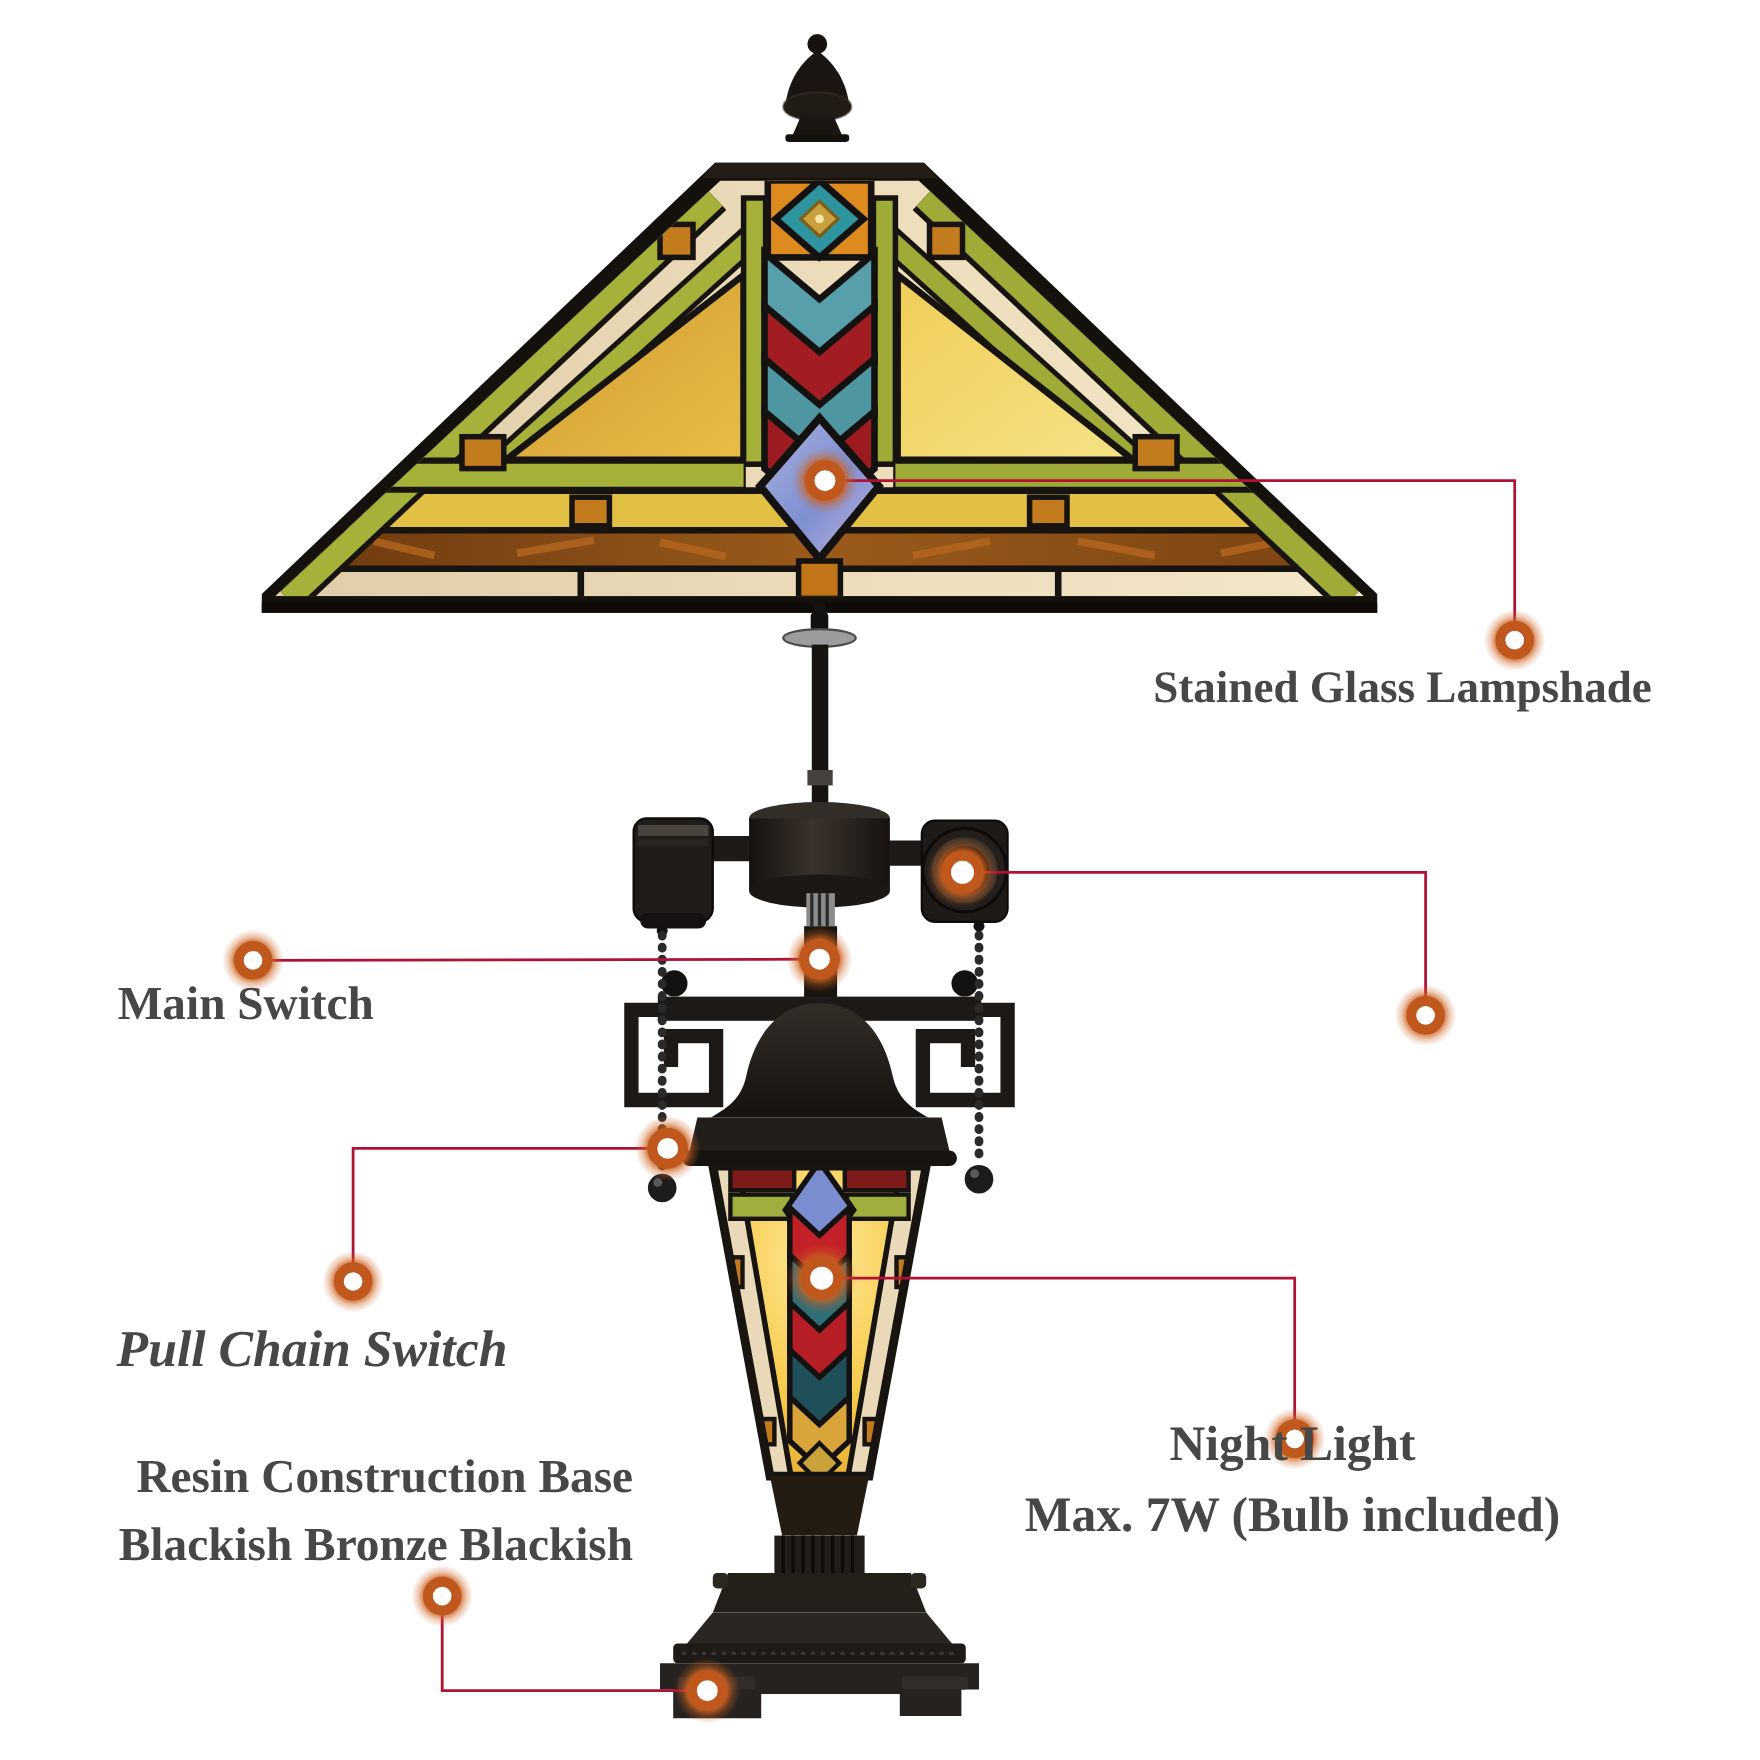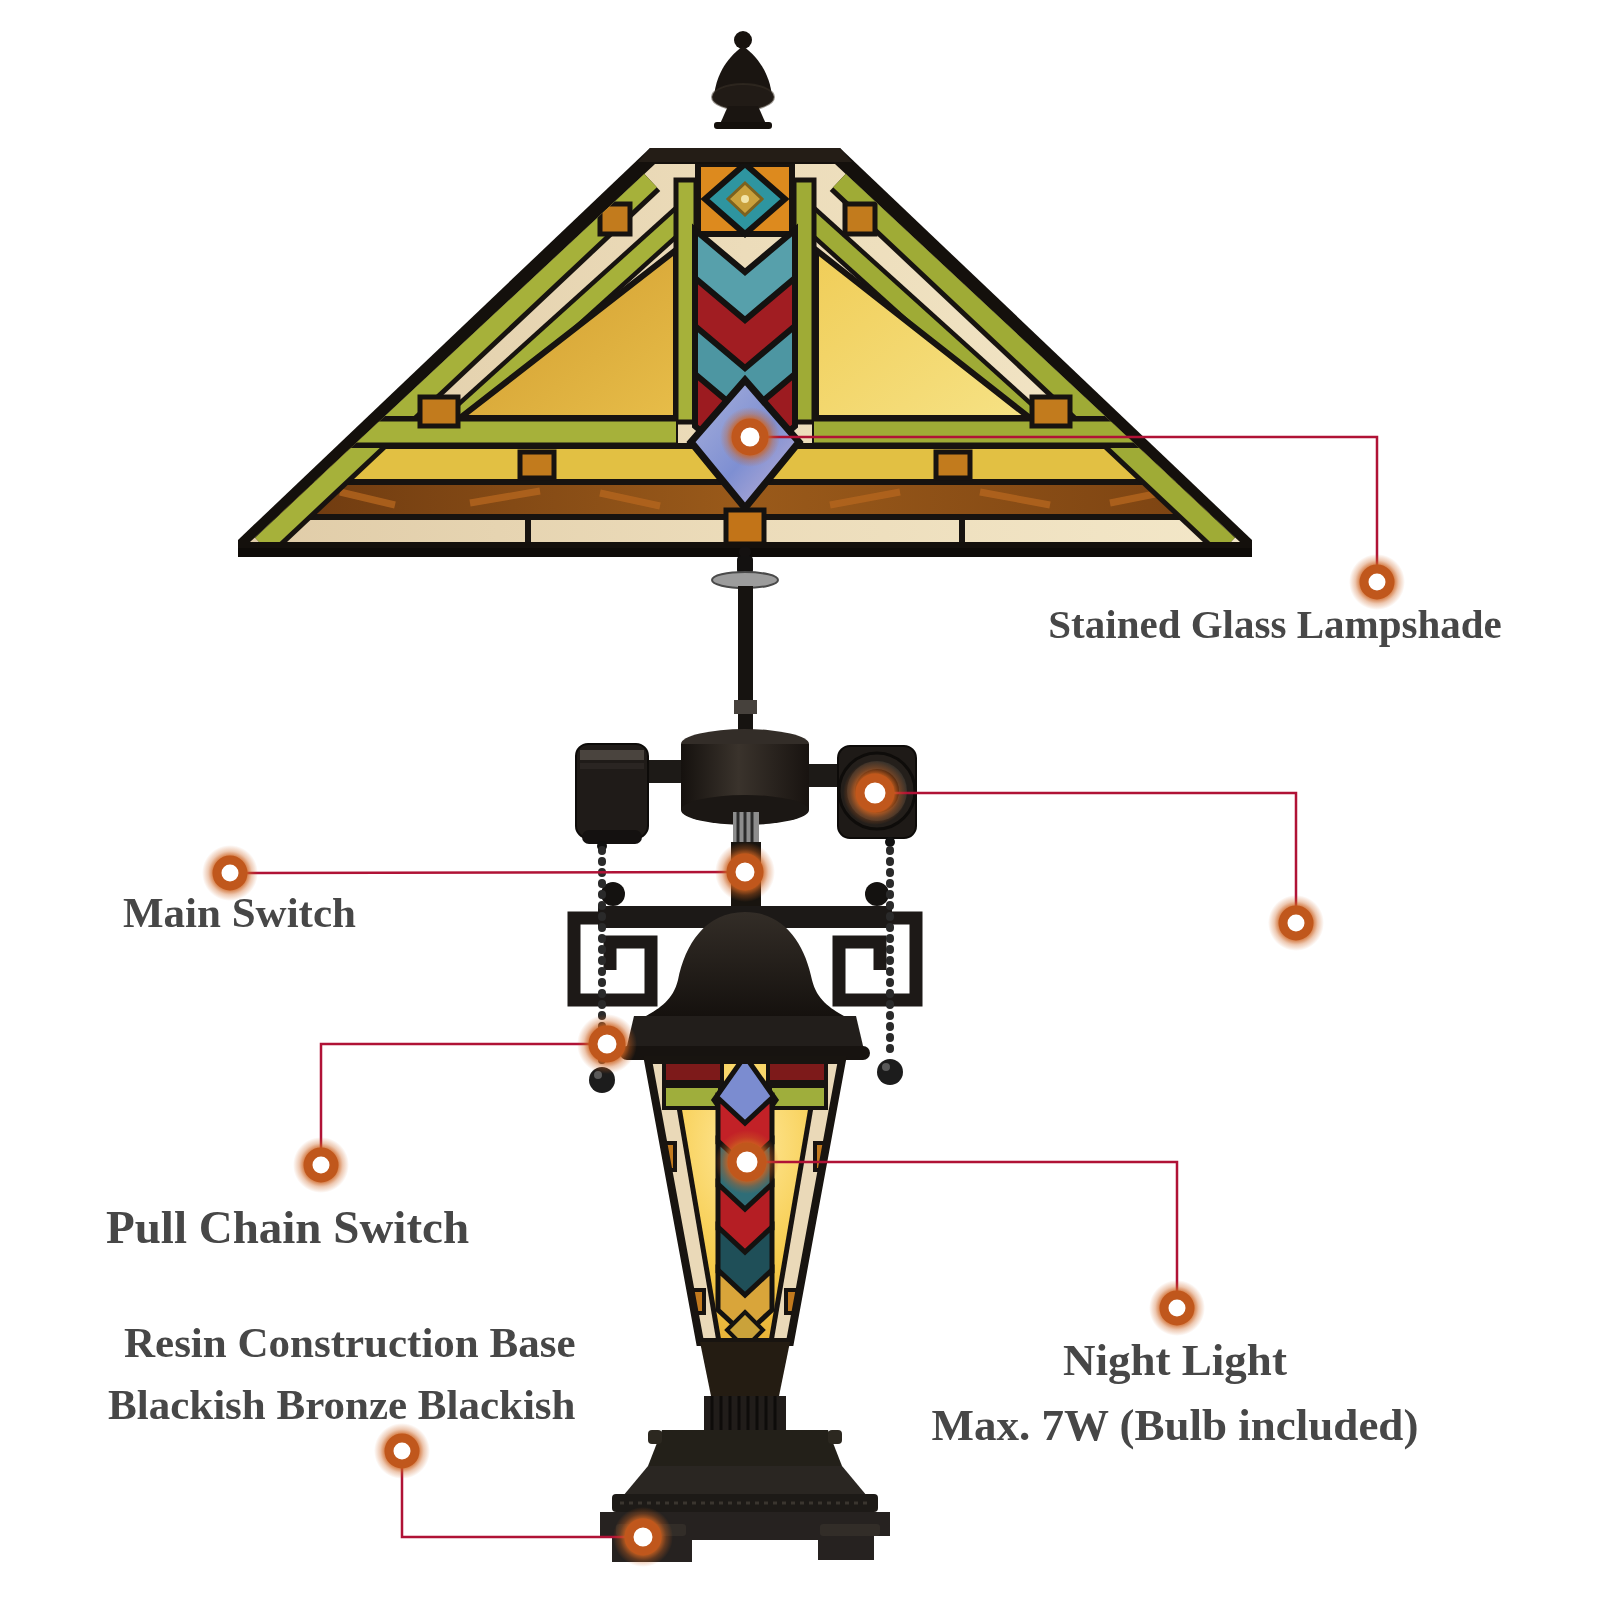--- a/index.html
+++ b/index.html
@@ -332,28 +332,28 @@
     </g>
     <g>
       <circle cx="402" cy="1451" r="28" fill="url(#halo)"></circle>
           <circle cx="402" cy="1451" r="13" fill="#fff" stroke="#c0571c" stroke-width="9"></circle>
     </g>
   </g>
 </svg>
 
 <div class="label center" style="left:970px;top:600px;width:610px;font-size:41px;">Stained Glass Lampshade</div>
 
-<div class="label" style="left:107px;top:888px;font-size:43px;margin-left:16px;">Main Switch</div>
-
-
-<div class="label" style="left:106px;top:1200px;font-size:47px;">Pull Chain Switch</div>
+<div class="label" style="left:107px;top:888px;font-size:43px;">Main Switch</div>
+
+
+<div class="label" style="left:106px;top:1200px;font-size:47px;font-style:italic;">Pull Chain Switch</div>
 
 <div class="label" style="left:108px;top:1312px;font-size:43px;line-height:1.45;text-align:right;">
   <div>Resin Construction Base</div>
   <div>Blackish Bronze Blackish</div>
 </div>
 
-<div class="label center" style="left:890px;top:1328px;width:570px;font-size:45px;line-height:1.45;">
+<div class="label center" style="left:890px;top:1280px;width:570px;font-size:45px;line-height:1.45;">
   <div>Night Light</div>
   <div>Max. 7W (Bulb included)</div>
 </div>
 
 </div>
 
 </body></html>

